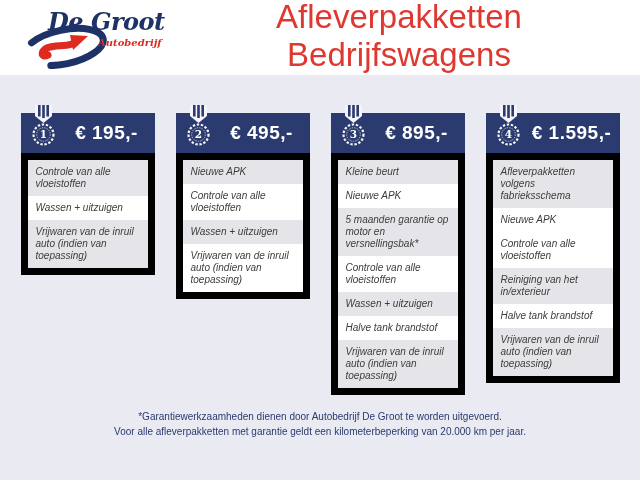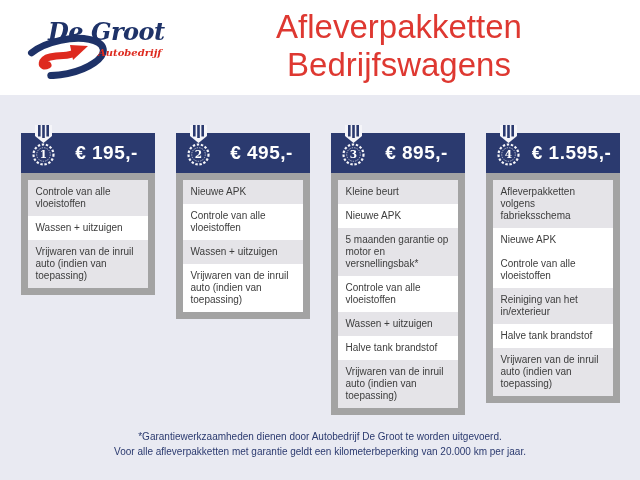--- a/index.html
+++ b/index.html
@@ -5,21 +5,21 @@
   * { box-sizing: border-box; }
   html,body { margin:0; padding:0; }
   body {
     width:640px; height:480px; overflow:hidden;
     font-family:"Liberation Sans", sans-serif;
     background:#ffffff;
   }
   .page { width:640px; height:480px; display:flex; flex-direction:column; }
 
   
-  .top-bar { height:95px; background:#ffffff; display:flex; align-items:center; flex:0 0 auto; }
+  .top-bar { height:75px; background:#ffffff; display:flex; align-items:center; flex:0 0 auto; }
   .logo { position:relative; width:148px; height:62px; margin-left:18px; flex:0 0 auto; }
   .logo svg { position:absolute; left:0; top:16px; }
   .logo-name {
     position:absolute; left:30px; top:0;
     font-family:"DejaVu Serif", serif; font-style:italic; font-weight:bold;
     font-size:24px; color:#1e3268; letter-spacing:-0.5px; white-space:nowrap;
   }
   .logo-sub {
     position:absolute; left:80px; top:30px;
     font-family:"DejaVu Serif", serif; font-style:italic; font-weight:bold;
@@ -39,21 +39,21 @@
   .pkg-header {
     position:relative; height:40px; background:#2b3a6f;
     display:flex; align-items:center;
   }
   .medal { position:absolute; left:8px; top:-8px; width:29px; height:44px; }
   .pkg-price {
     flex:1; margin-left:38px; text-align:center;
     color:#ffffff; font-weight:bold; font-size:19px; letter-spacing:0.5px;
     white-space:nowrap;
   }
-  .pkg-items { background:#a3a3a3; padding:7px; }
+  .pkg-items { background:#000000; padding:7px;font-style:italic; }
   .pkg-item {
     font-size:10px; line-height:1.2; color:#3c3c3c;
     padding:6px 8px; background:#ffffff;
   }
   .pkg-item.alt { background:#e5e4e8; }
 
   
   .disclaimer {
     margin-top:14px; text-align:center;
     font-size:10px; line-height:1.5; color:#2b3a6f;

